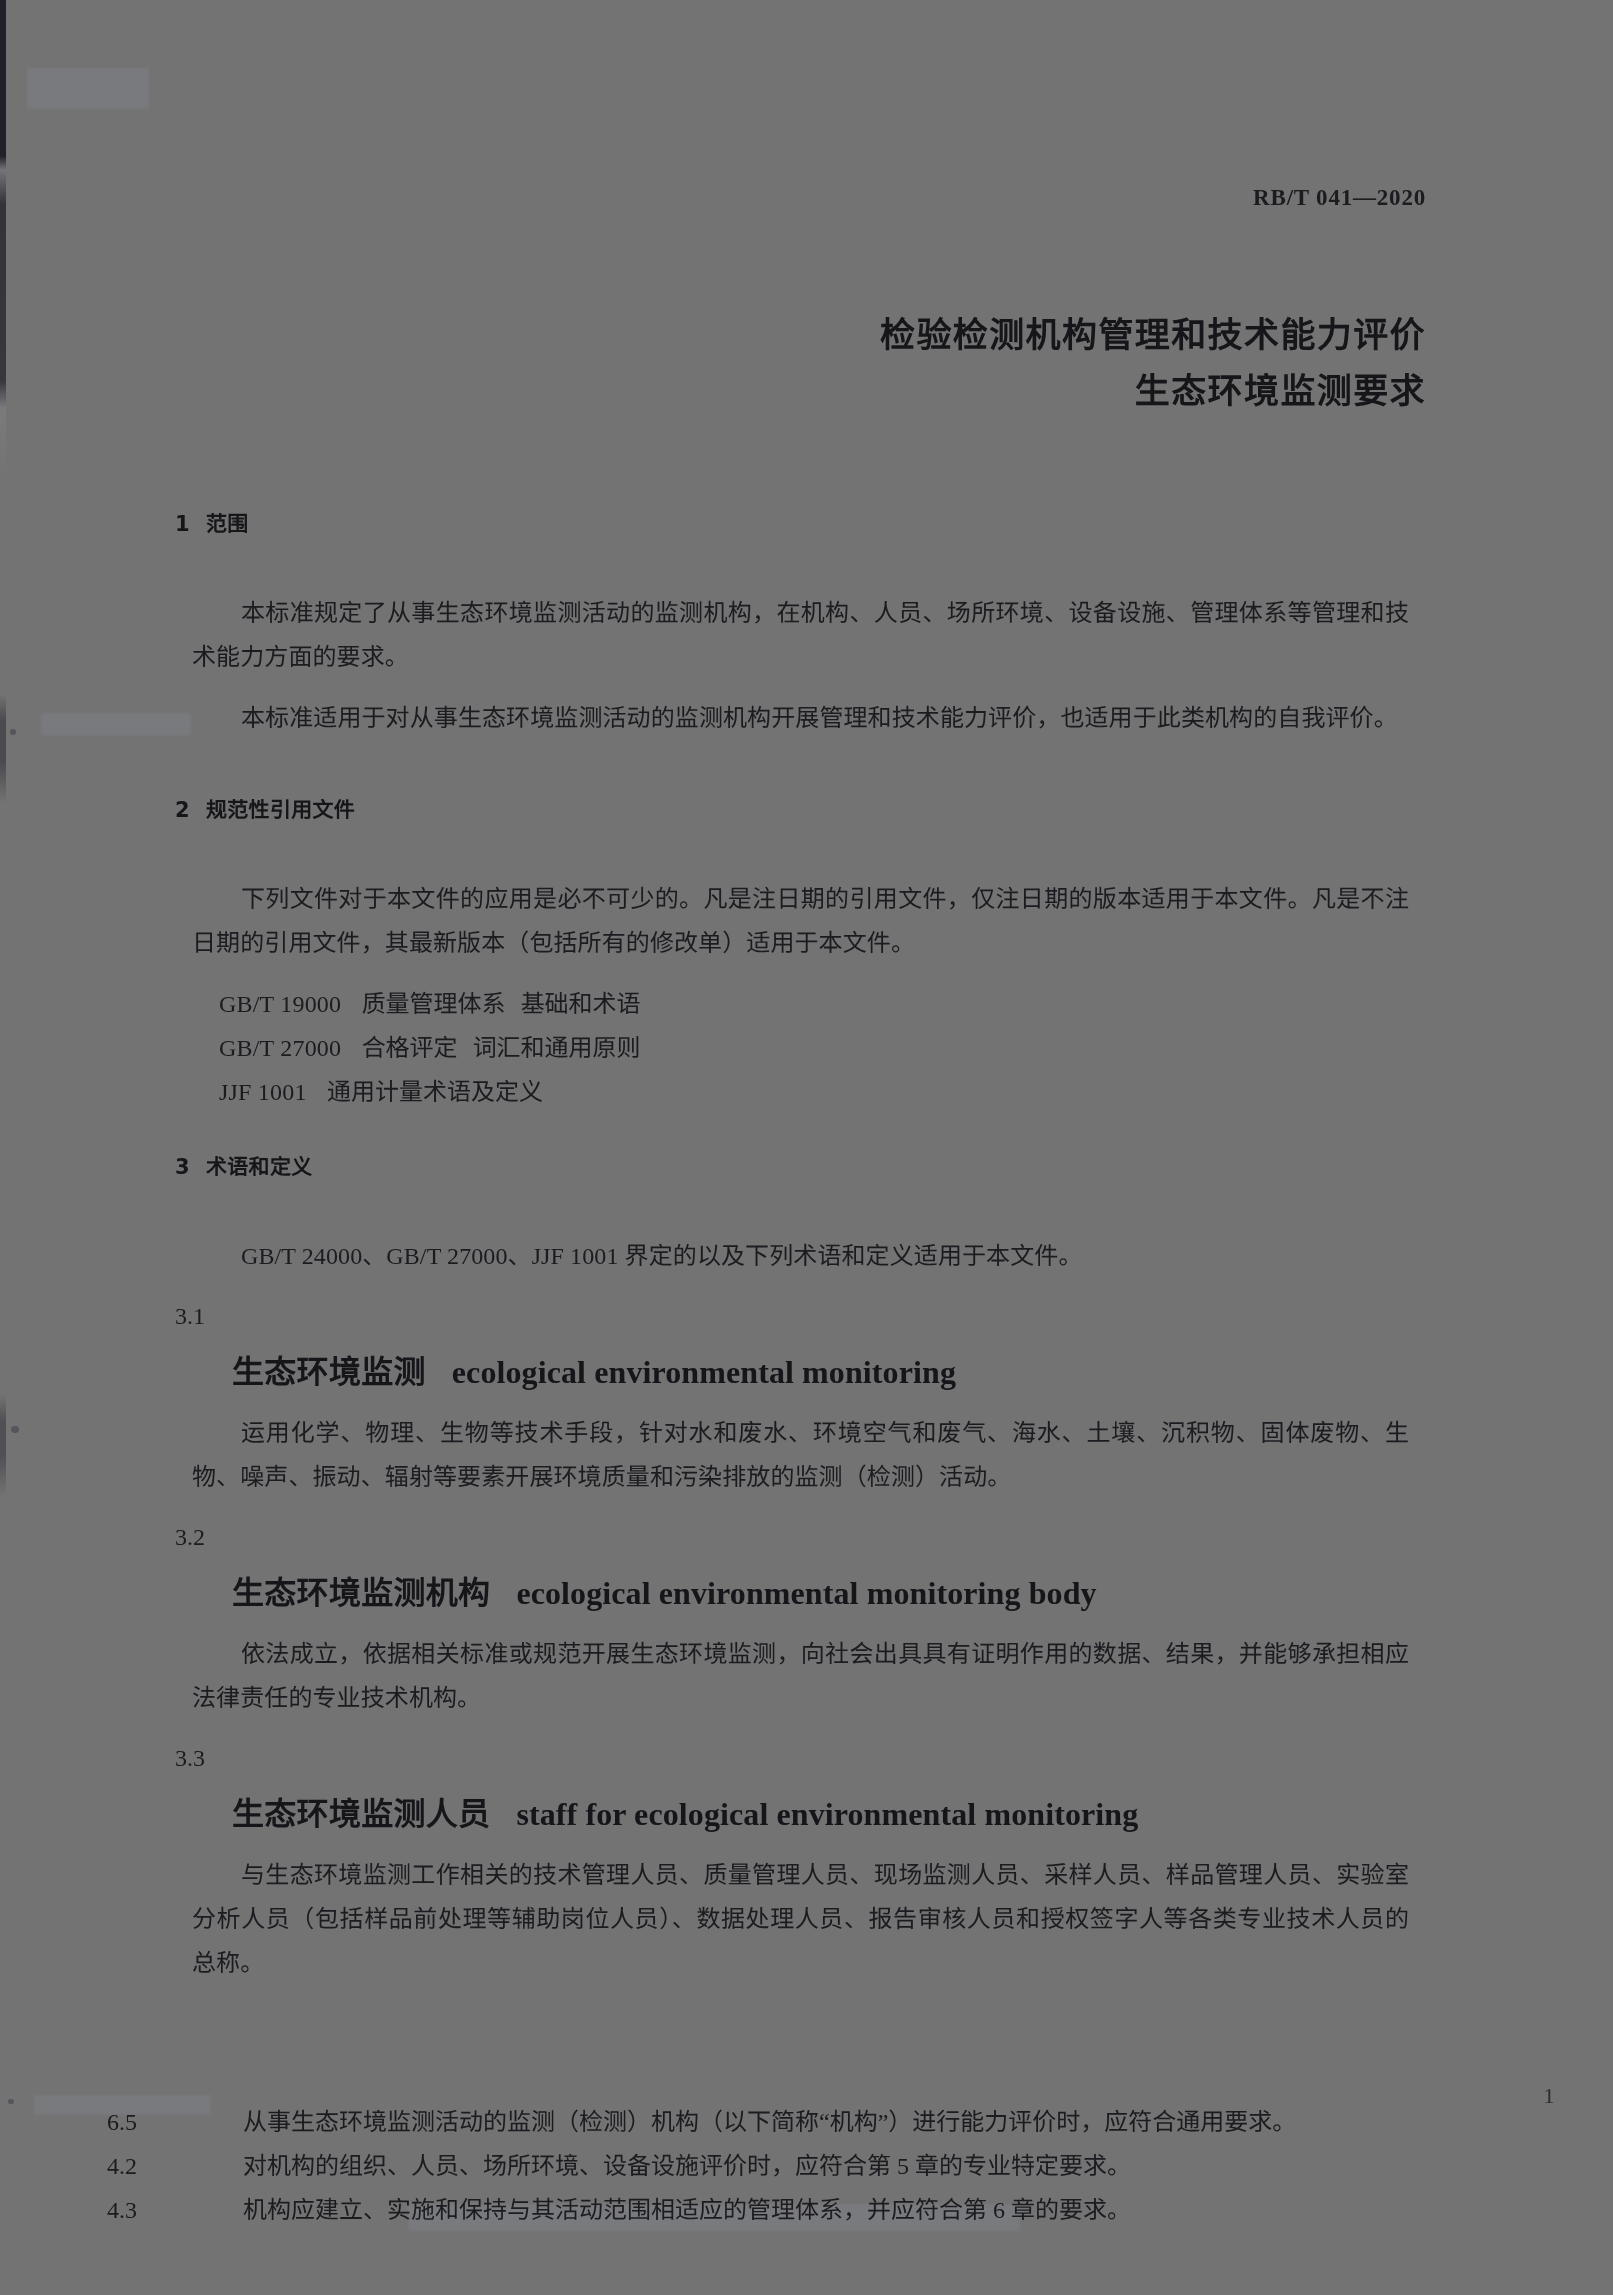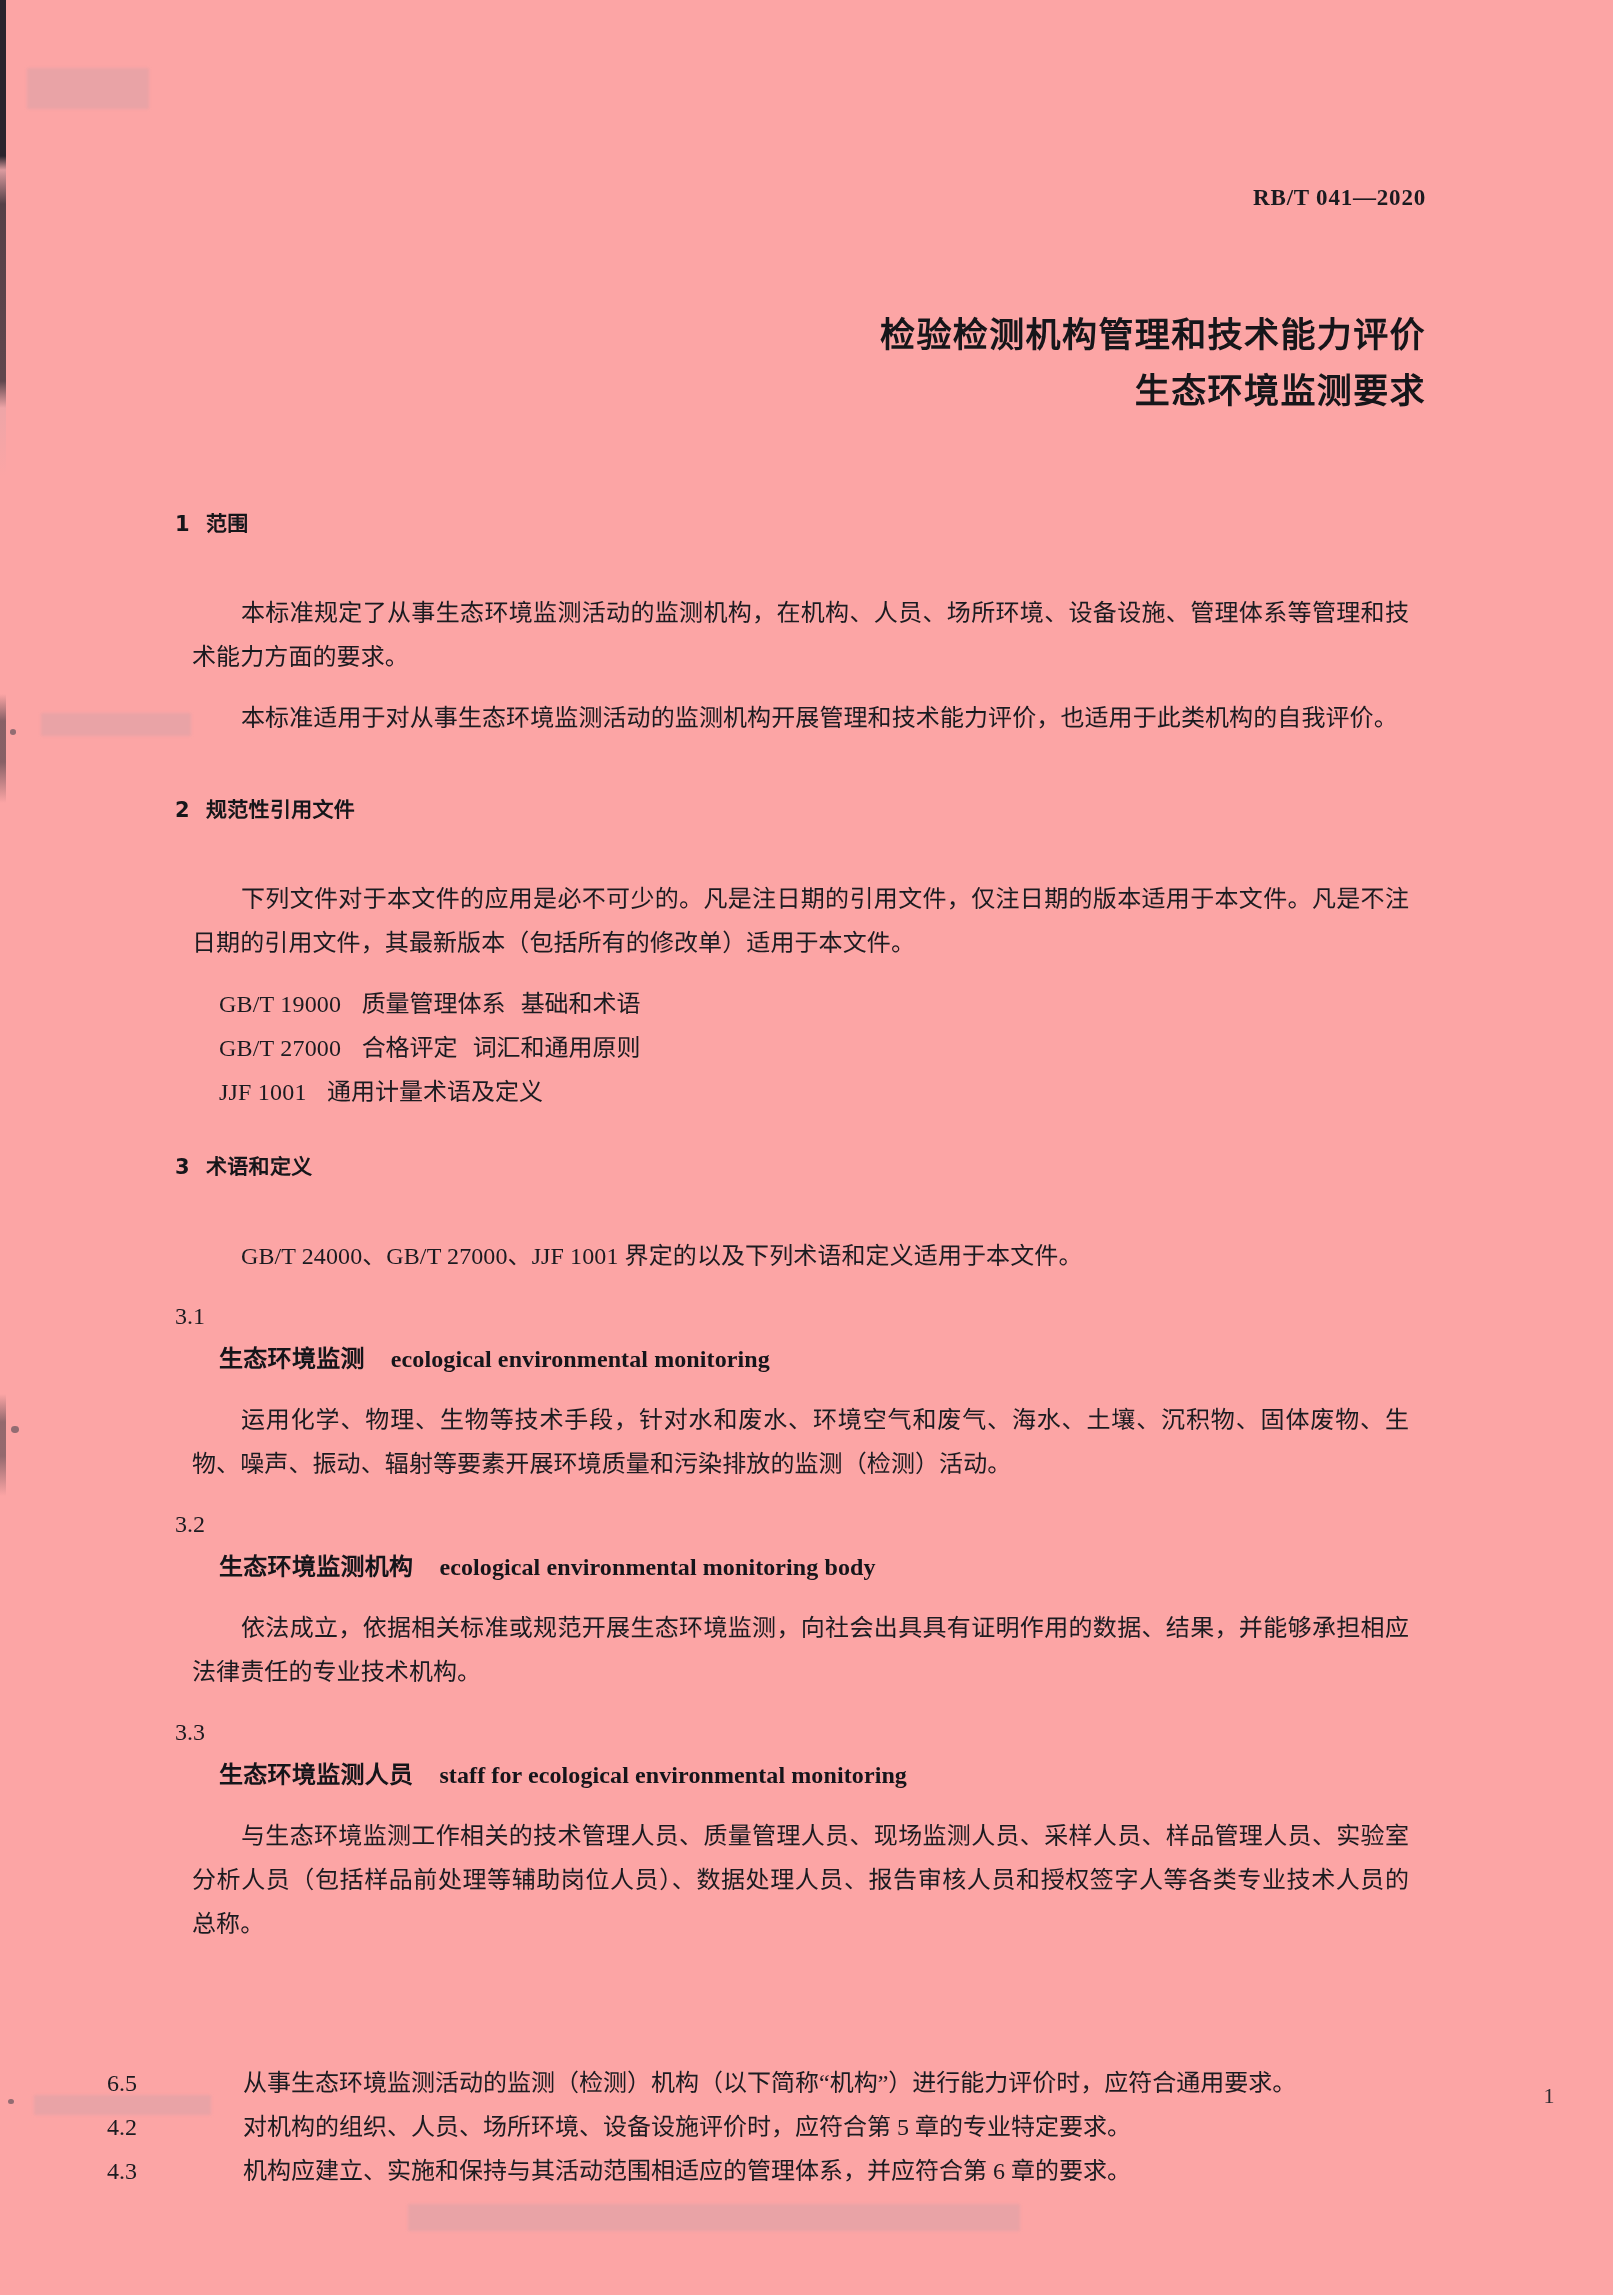--- a/index.html
+++ b/index.html
@@ -5,21 +5,21 @@
 <style>
   html, body {
     margin: 0;
     padding: 0;
     background: #ffffff;
   }
   .page {
     position: relative;
     width: 1614px;
     height: 2295px;
-    background: #fca5a5;
+    background: #737373;
     overflow: hidden;
     font-family: "Liberation Serif", "DejaVu Serif", serif;
     color: #1d1d1f;
     box-sizing: border-box;
   }
 
   
   .scan-edge {
     position: absolute;
     left: 0;
@@ -148,22 +148,22 @@
   
   p.term-num {
     margin: 0;
     font-size: 24px;
     line-height: 42px;
     color: #1b1b20;
     font-family: "Liberation Serif", "DejaVu Serif", serif;
   }
   
   p.term-line {
-    margin: 0;
-    font-size: 24px;
+    margin: 13px;
+    font-size: 32px;
     line-height: 44px;
     font-weight: bold;
     color: #15151a;
     text-indent: 44px;
   }
   p.term-line .zh {
     font-family: "DejaVu Sans", "Liberation Sans", sans-serif;
     font-weight: bold;
     letter-spacing: 0.3px;
   }

